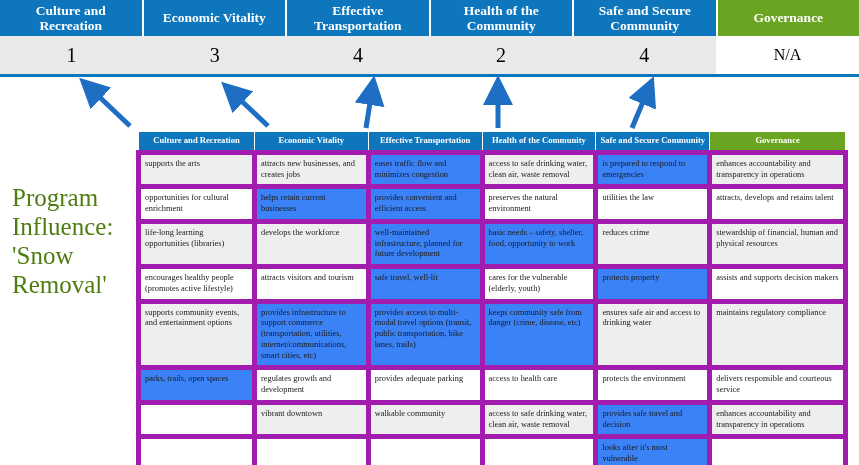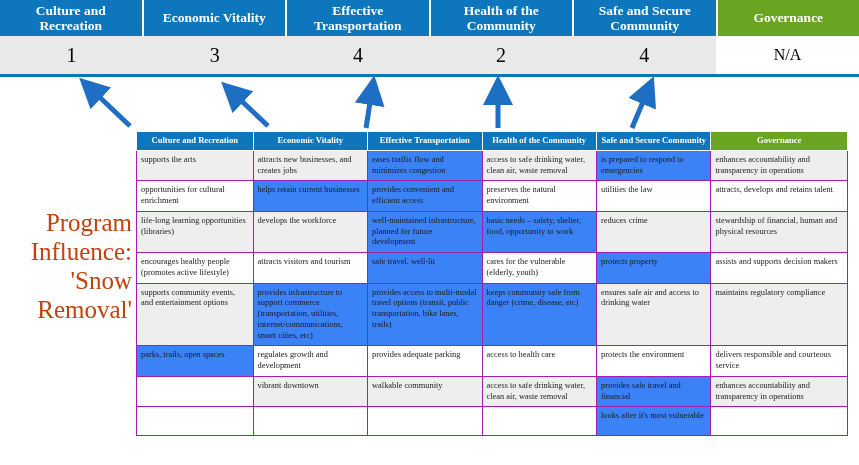--- a/index.html
+++ b/index.html
@@ -76,26 +76,26 @@
     top: 74px;
     width: 859px;
     height: 3px;
     background: #0d76bd;
   }
 
   
   .caption {
     position: absolute;
     left: 12px;
-    top: 208px;
+    top: 183px;
     width: 120px;
     font-size: 25px;
-    color: #c2410c;
+    color: #4d7c0f;
     line-height: 1.16;
-    text-align: right;
+    text-align: left;
   }
 
   
   .arrow-layer {
     position: absolute;
     left: 0;
     top: 74px;
     width: 859px;
     height: 62px;
   }
@@ -121,21 +121,21 @@
   }
   .matrix th.gov {
     background: #69a521;
   }
   .matrix td {
     font-size: 8.4px;
     color: #1a1a1a;
     vertical-align: top;
     padding: 4px 4px;
     line-height: 1.28;
-    border: 1px solid #a21caf;
+    border: 5px solid #a21caf;
     background: #eeeeee;
     height: 20px;
   }
   .matrix td.alt {
     background: #ffffff;
     margin-left: 32px;
   }
   .matrix td.hl {
     background: #3b82f6;
   }
@@ -258,21 +258,21 @@
         <td class="alt">provides adequate parking</td>
         <td class="alt">access to health care</td>
         <td class="alt">protects the environment</td>
         <td class="alt">delivers responsible and courteous service</td>
       </tr>
       <tr>
         <td class="empty"></td>
         <td>vibrant downtown</td>
         <td>walkable community</td>
         <td>access to safe drinking water, clean air, waste removal</td>
-        <td class="hl">provides safe travel and financial</td>
+        <td class="hl">provides safe travel and decision</td>
         <td>enhances accountability and transparency in operations</td>
       </tr>
       <tr>
         <td class="empty"></td>
         <td class="empty"></td>
         <td class="empty"></td>
         <td class="empty"></td>
         <td class="hl">looks after it's most vulnerable</td>
         <td class="empty"></td>
       </tr>

